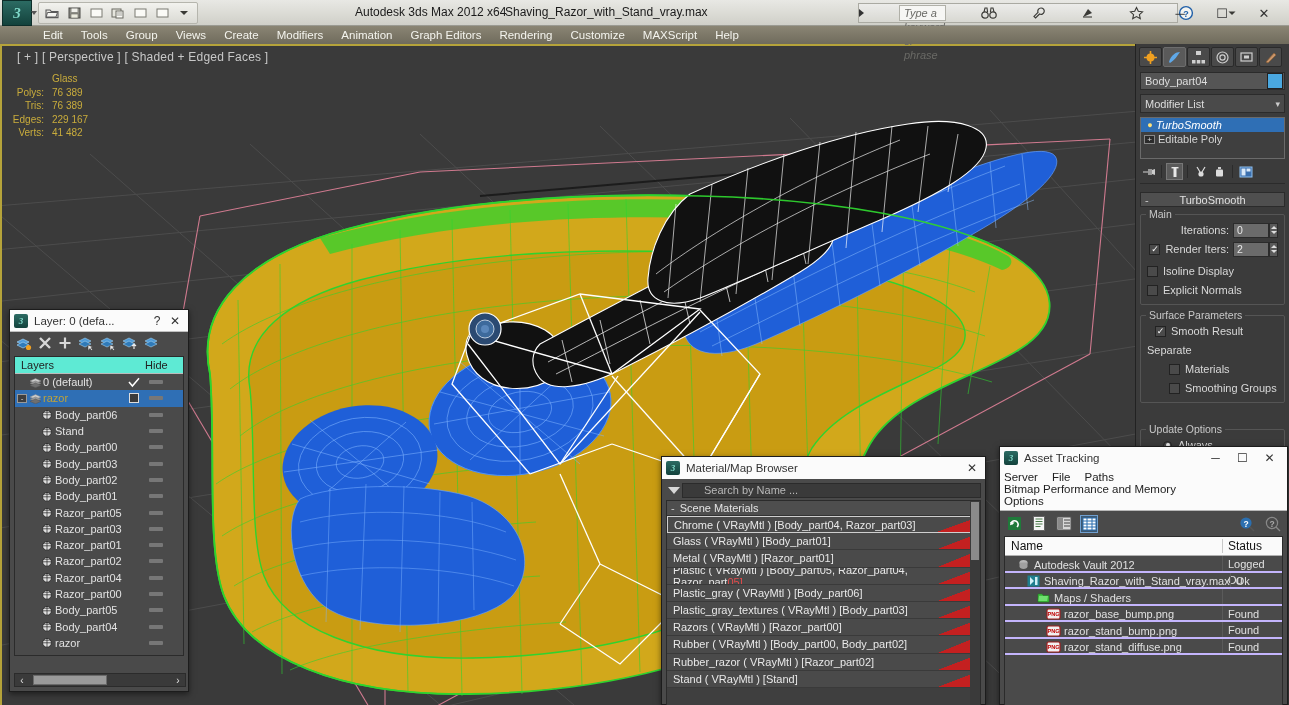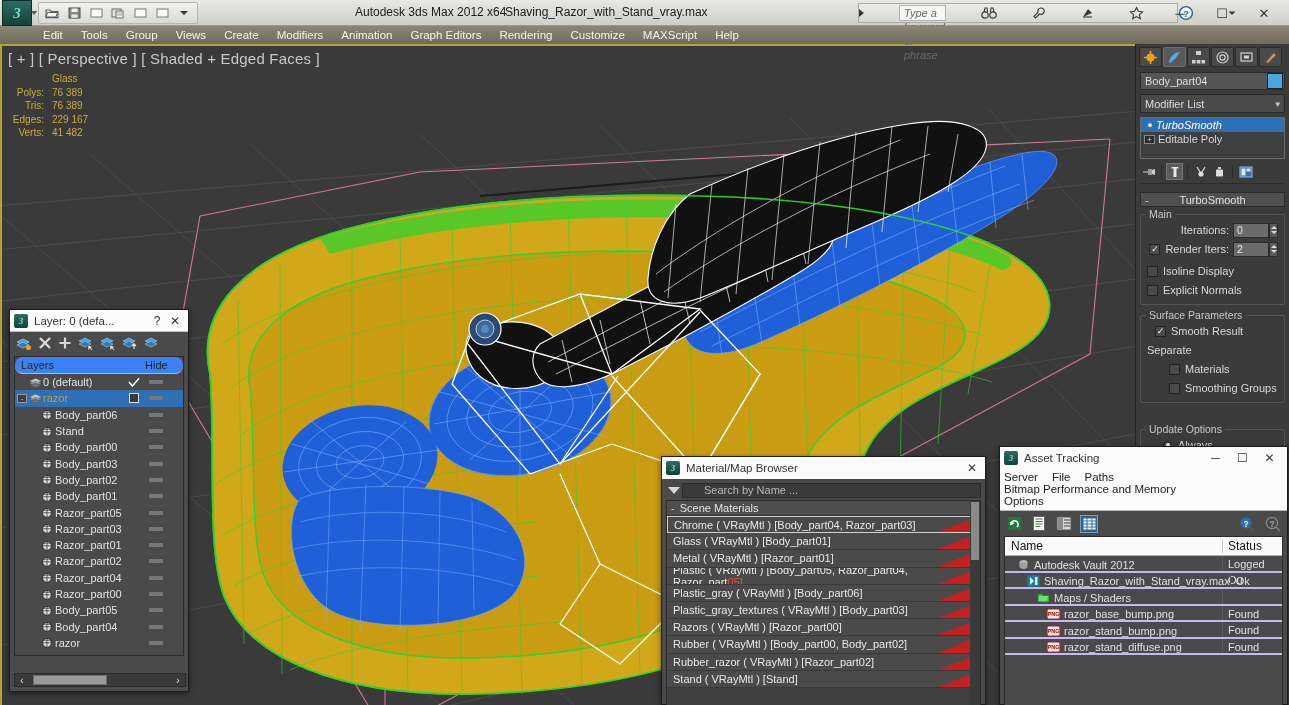--- a/index.html
+++ b/index.html
@@ -74,21 +74,21 @@
   #menubar .mi { color:#f4f4ee; font-size:11.5px; padding:0 9px; line-height:18px; white-space:nowrap;}
   #menu-accent { position:absolute; left:0; top:26px; width:32px; height:18px; background:#2c6b63; }
 
   
   #viewport {
     position:absolute; left:0; top:44px; width:1135px; height:661px;
     background:#3a3a3a; overflow:hidden;
   }
   #vp-yellowline { position:absolute; left:0; top:0; width:100%; height:2px; background:#b5a33a; }
   #vp-label {
-    position:absolute; left:8px; top:6px; color:#c8c8c8; font-size:15px;
+    position:absolute; left:17px; top:6px; color:#c8c8c8; font-size:12px;
     letter-spacing:0.2px;
   }
   #stats {
     position:absolute; left:10px; top:28px; color:#c9ac3c; font-size:10px; line-height:13.5px;
   }
   #stats table { border-collapse:collapse; }
   #stats td { color:#c9ac3c; font-size:10px; padding:0; }
   #stats td.lbl { text-align:right; padding-right:8px; width:42px;}
   #vp-border-l { position:absolute; left:0; top:0; width:2px; height:100%; background:#b5a33a; }
 
@@ -172,21 +172,21 @@
     border-bottom:1px solid #c0c0c0;
   }
   .dlg-icon { width:14px;height:14px;background:linear-gradient(to bottom,#2c6b63,#13423c);
     display:flex;align-items:center;justify-content:center;color:#7fd9c9;font-size:9px;
     font-family:"Liberation Serif",serif; font-style:italic; font-weight:bold; border-radius:2px;}
   .dtitle .t { margin-left:6px; color:#333; font-size:11.5px; flex:1; }
   .dtitle .qm { color:#333; font-size:12px; width:18px; text-align:center;}
   .dtitle .cl { color:#333; font-size:12px; width:18px; text-align:center;}
   #layer-toolbar { height:24px; display:flex; align-items:center; gap:6px; padding:3px 5px; background:#4a4a4a;}
   #layer-list-wrap { margin:0 4px; background:#4a4a4a; border:1px solid #2b2b2b; height:300px; overflow:hidden;}
-  #layer-head { height:17px; background:#3b82f6; display:flex; align-items:center; border-bottom:1px solid #bbb;border-radius:8px;}
+  #layer-head { height:17px; background:#5eead4; display:flex; align-items:center; border-bottom:1px solid #bbb;}
   #layer-head .c1 { flex:1; padding-left:6px; color:#222; font-size:11px;}
   #layer-head .c2 { width:22px; }
   #layer-head .c3 { width:38px; color:#222; font-size:11px; text-align:left;}
   .lrow { height:16.3px; display:flex; align-items:center; font-size:11px; color:#e2e2e2;}
   .lrow.sel { background:#2f6fb5; }
   .lrow.sel .nm { color:#bfa23a; }
   .lrow .expand { width:10px; height:9px; margin-left:2px; border:1px solid #999; color:#ddd;
      font-size:8px; line-height:7px; text-align:center; background:#3e3e3e;}
   .lrow .licon { width:16px; display:flex;align-items:center;justify-content:center;}
   .lrow .nm { flex:1; }

